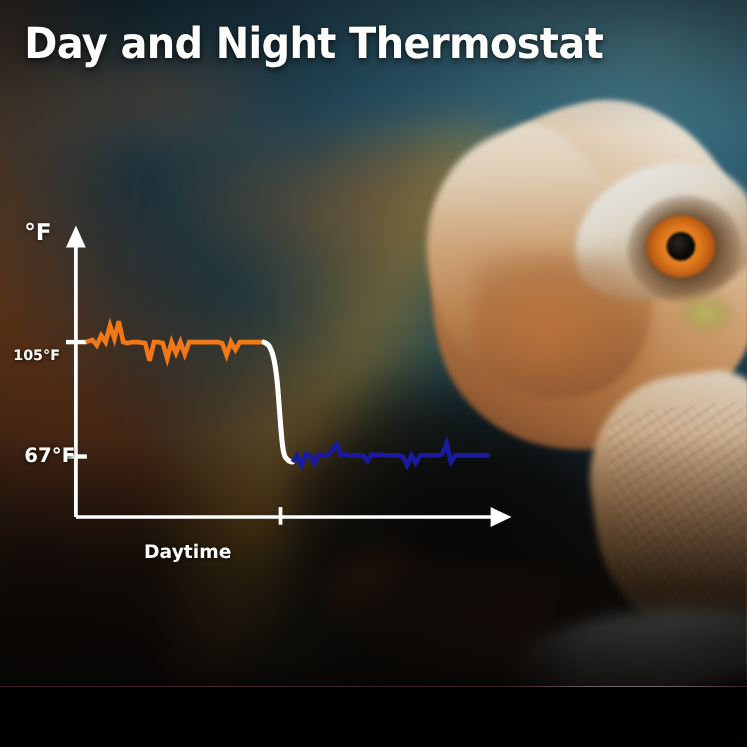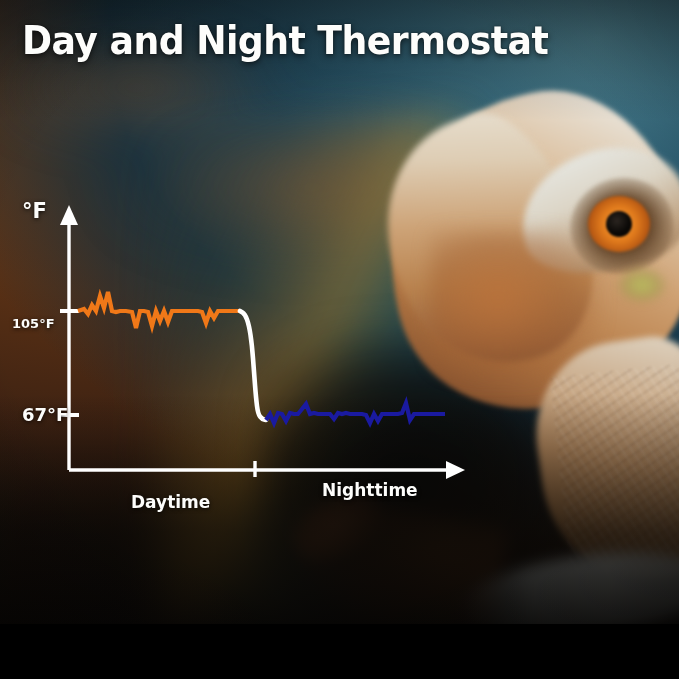--- a/index.html
+++ b/index.html
@@ -209,16 +209,15 @@
       <polyline id="series-day" fill="none" stroke-width="4.2" stroke-linejoin="miter" stroke-linecap="butt" points="78,311 84,309 88,314 92,305 96,311 100,296 104,308 108,292 112,311 116,312 120,311 126,311 132,312 136,328 140,311 144,311 148,312 152,326 156,311 160,321 164,311 168,322 172,311 178,311 186,311 194,311 198,311 202,312 206,323 210,311 214,318 218,311 222,311 228,311 234,311 238,311 240,311" stroke="#F07818"></polyline>
       <path id="series-transition" fill="none" stroke-width="4.6" stroke-linejoin="round" stroke-linecap="round" d="M 240 311 Q 240 311 242.5 312.5 Q 245 314 247 319.5 Q 249 325 250.5 335 Q 252 345 253 358.5 Q 254 372 255 385 Q 256 398 257 406 Q 258 414 260 416.5 Q 262 419 264 419.5 L 266 420" stroke="#FFFFFF"></path>
       <polyline id="series-night" fill="none" stroke-width="4.2" stroke-linejoin="miter" stroke-linecap="butt" points="266,420 270,414 274,423 278,413 282,414 286,421 290,413 294,414 298,414 302,409 306,404 310,414 314,413 318,414 324,414 330,414 334,419 338,413 342,414 346,413 350,414 356,414 362,414 366,415 370,423 374,414 378,421 382,414 386,414 392,414 398,414 402,413 406,403 410,420 414,414 420,414 430,414 440,414 445,414" stroke="#1A1AA0"></polyline>
     </g>
   </svg>
 
   <div class="axis-label ylab-unit">°F</div>
   <div class="axis-label ylab-105">105°F</div>
   <div class="axis-label ylab-75">67°F</div>
   <div class="axis-label xlab-day">Daytime</div>
-  <div class="axis-label xlab-night">Nighttime</div>
 
   <div class="footnote">*Set Daytime Temperature to 105°F, Nighttime Temperature to 75°F</div>
 </div>
 
 </body></html>

